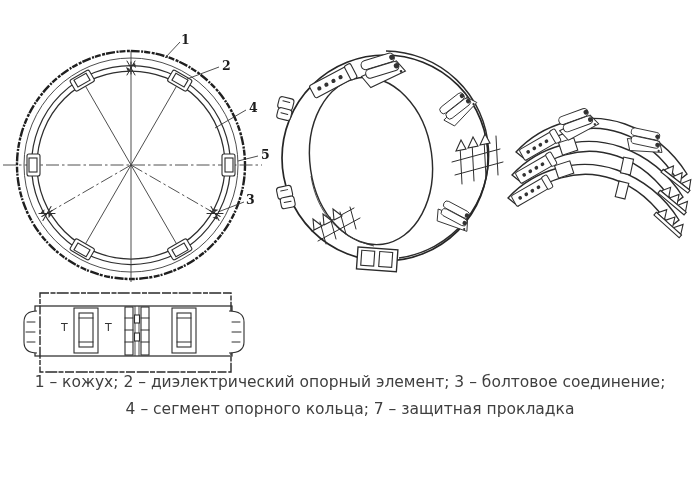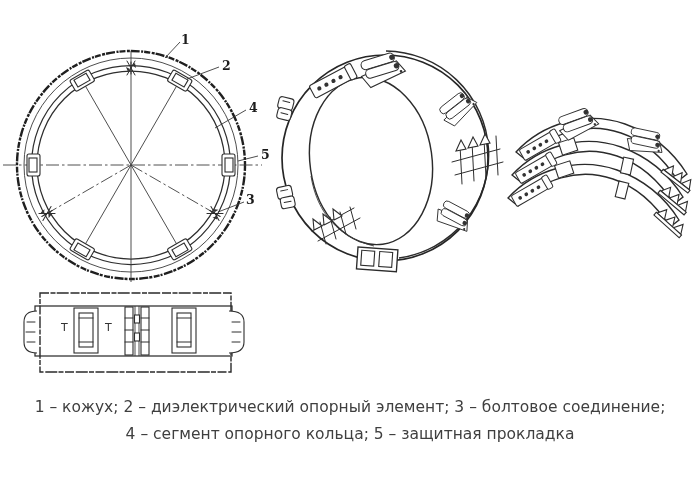--- a/index.html
+++ b/index.html
@@ -12,21 +12,21 @@
   .s14{stroke:#2b2b2b;stroke-width:1.45;fill:none;}
   .s16{stroke:#262626;stroke-width:1.7;fill:none;}
   .fz{stroke:#1f1f1f;stroke-width:2.4;fill:none;stroke-dasharray:6 1.5 3 1 9 1.5 2 1;}
   .fz2{stroke:#2a2a2a;stroke-width:1.4;fill:none;stroke-dasharray:9 1.5 5 1.2 12 1.8;}
   .cl{stroke:#3d3d3d;stroke-width:.9;fill:none;stroke-dasharray:13 3 2.5 3;}
   .wf{fill:#ffffff;stroke:#2e2e2e;stroke-width:1.1;}
   .wf14{fill:#ffffff;stroke:#2b2b2b;stroke-width:1.35;}
   .dk{fill:#333333;stroke:none;}
   .callout{font-family:"DejaVu Serif",serif;font-size:12.5px;font-weight:bold;fill:#1c1c1c;}
   .tlabel{font-family:"DejaVu Sans",sans-serif;font-size:11px;fill:#333333;}
-  .caption{position:absolute;left:0;top:394px;width:700px;text-align:center;
+  .caption{position:absolute;left:0;top:369px;width:700px;text-align:center;
            font-family:"DejaVu Sans",sans-serif;font-size:15.5px;line-height:27px;
            color:#3f3f3f;}
 </style>
 </head>
 <body>
 
 <div class="stage">
 
 <svg width="700" height="483" viewBox="0 0 700 483">
   <defs>
@@ -237,16 +237,16 @@
       <line class="s09" x1="135" y1="306" x2="135" y2="356"></line>
       <line class="s09" x1="139" y1="306" x2="139" y2="356"></line>
       <rect class="wf" x="134.5" y="315" width="5" height="8"></rect>
       <rect class="wf" x="134.5" y="333" width="5" height="8"></rect>
     </g>
   </g>
 </svg>
 
 <div class="caption">
   <div>1 – кожух; 2 – диэлектрический опорный элемент; 3 – болтовое соединение;</div>
-  <div>4 – сегмент опорного кольца; 5 – защитная прокладка</div>
+  <div>4 – сегмент опорного кольца; 7 – защитная прокладка</div>
 </div>
 
 </div>
 
 </body></html>

